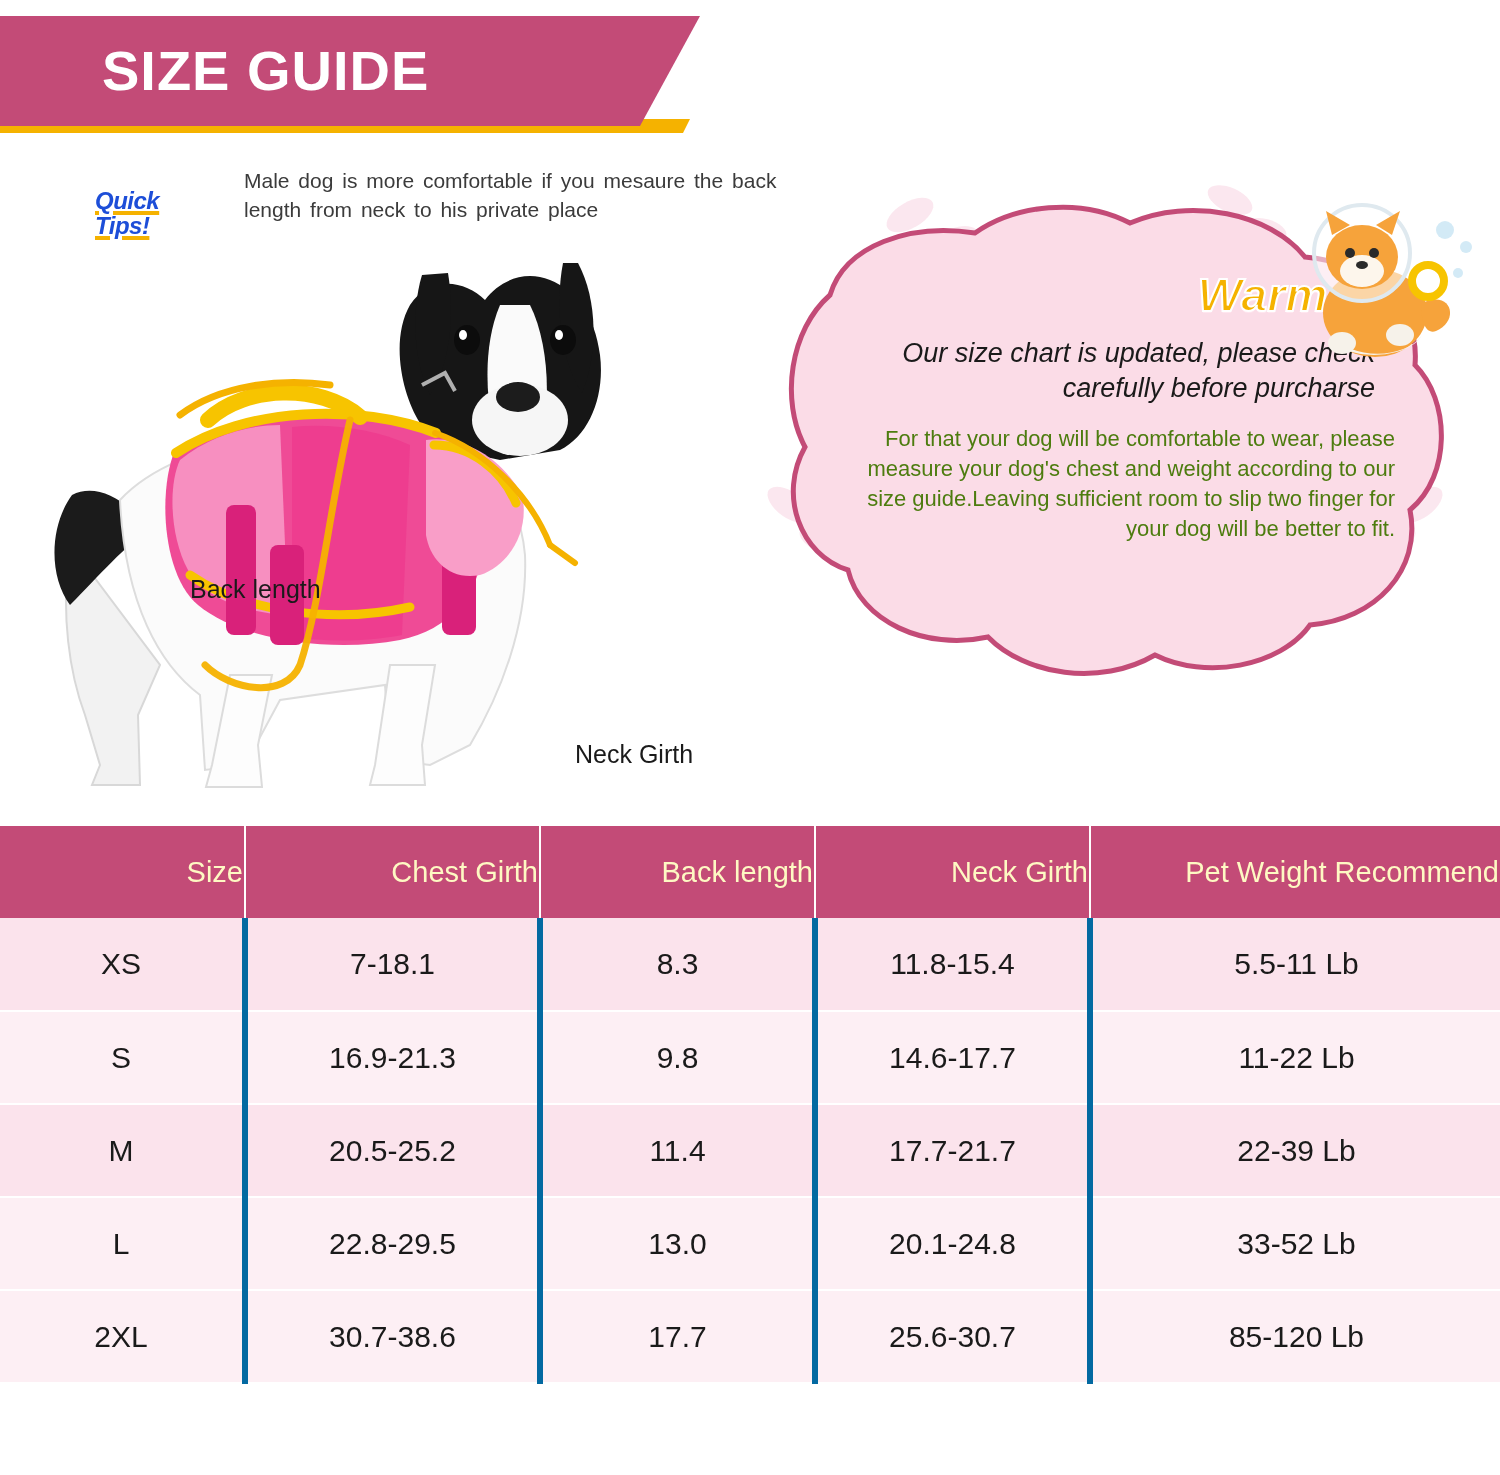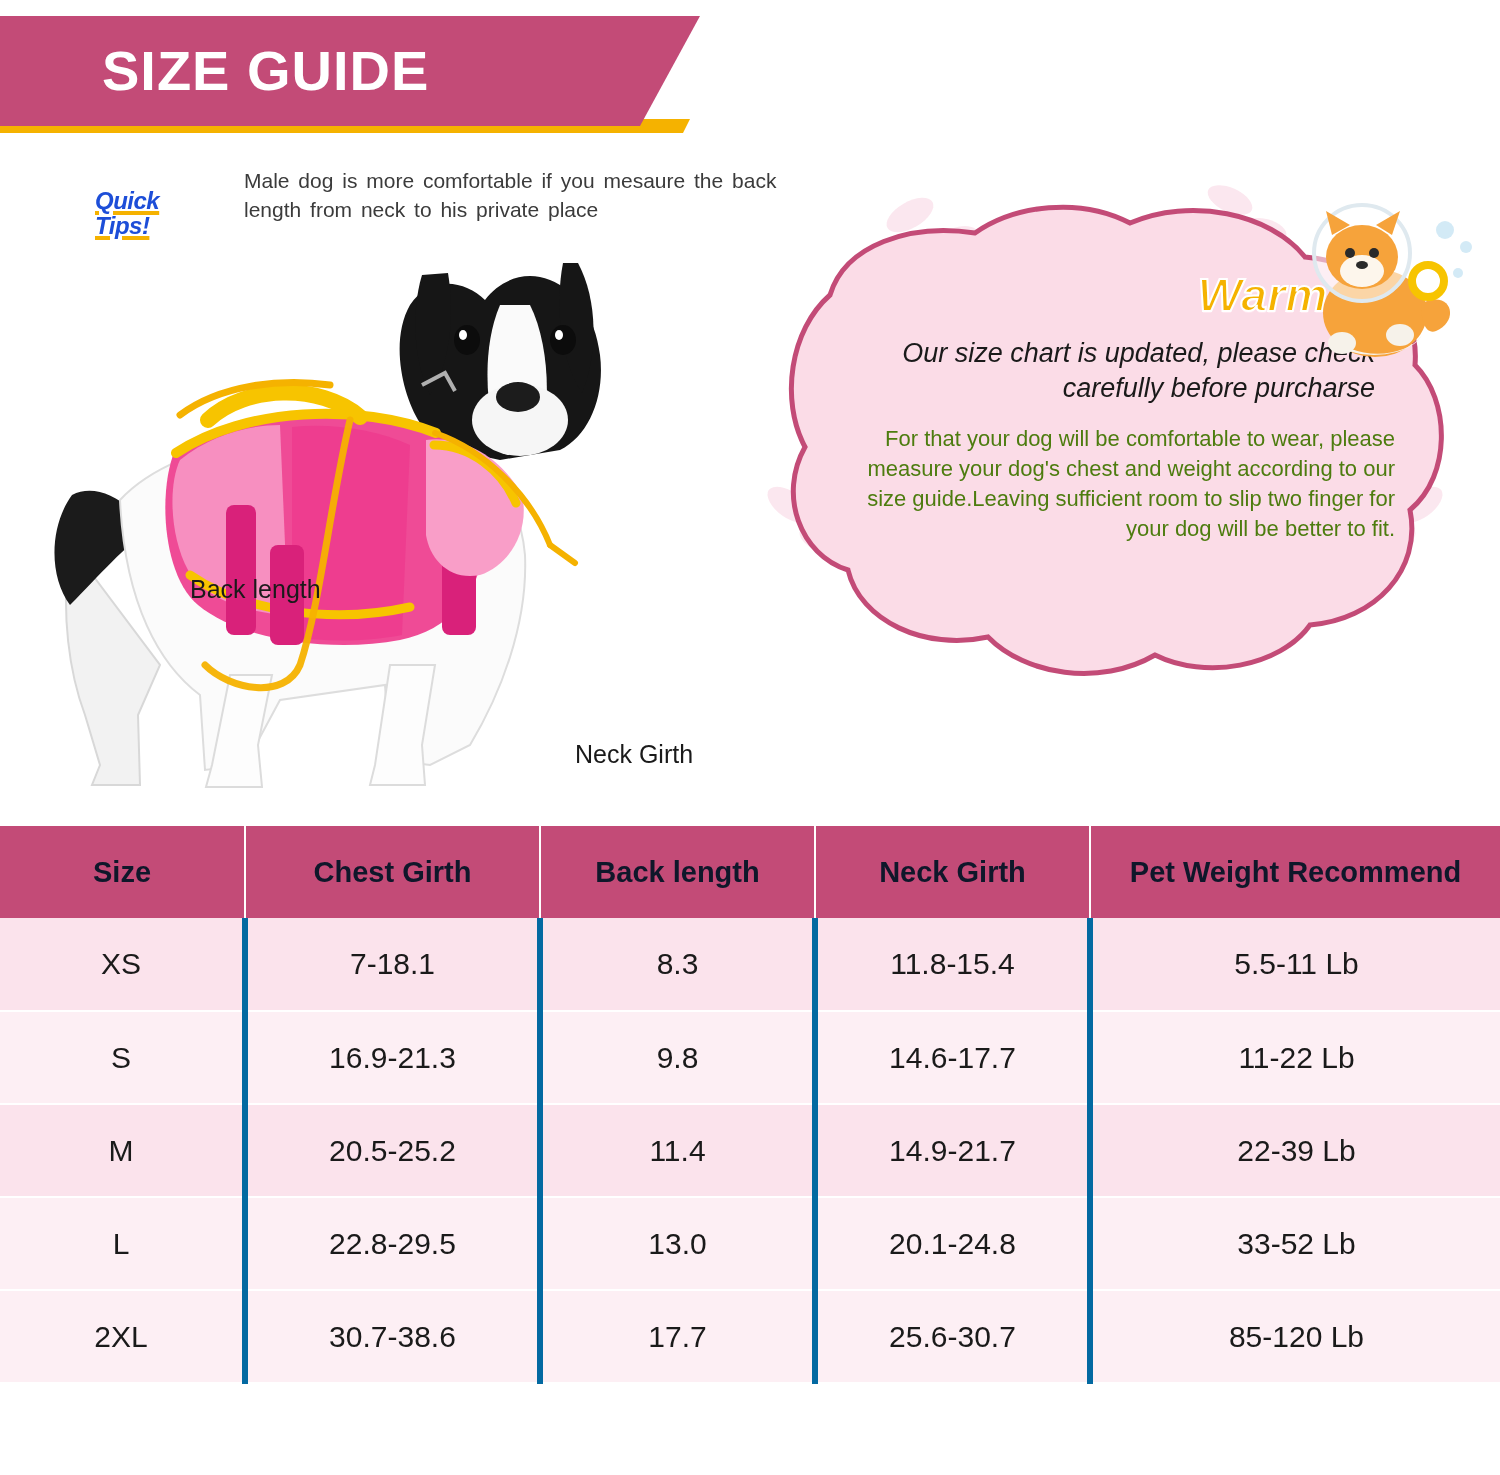--- a/index.html
+++ b/index.html
@@ -141,25 +141,25 @@
     width: 1500px;
     height: 649px;
   }
   table {
     width: 1500px;
     border-collapse: collapse;
     table-layout: fixed;
   }
   thead th {
     background: #c34b77;
-    color: #0f172a;
+    color: #fef9c3;
     font-size: 29px;
-    font-weight: bold;
+    font-weight: normal;
     height: 92px;
-    text-align: center;
+    text-align: right;
     border-right: 2px solid #ffffff;
   }
   thead th:last-child { border-right: none; }
   tbody td {
     height: 93px;
     text-align: center;
     font-size: 30px;
     color: #1a1a1a;
     border-right: 6px solid #0369a1;
     border-bottom: 2px solid #ffffff;
@@ -339,21 +339,21 @@
           <td>S</td>
           <td>16.9-21.3</td>
           <td>9.8</td>
           <td>14.6-17.7</td>
           <td>11-22 Lb</td>
         </tr>
         <tr class="odd">
           <td>M</td>
           <td>20.5-25.2</td>
           <td>11.4</td>
-          <td>14.9-21.7</td>
+          <td>17.7-21.7</td>
           <td>22-39 Lb</td>
         </tr>
         <tr class="even">
           <td>L</td>
           <td>22.8-29.5</td>
           <td>13.0</td>
           <td>20.1-24.8</td>
           <td>33-52 Lb</td>
         </tr>
         <tr class="even">

